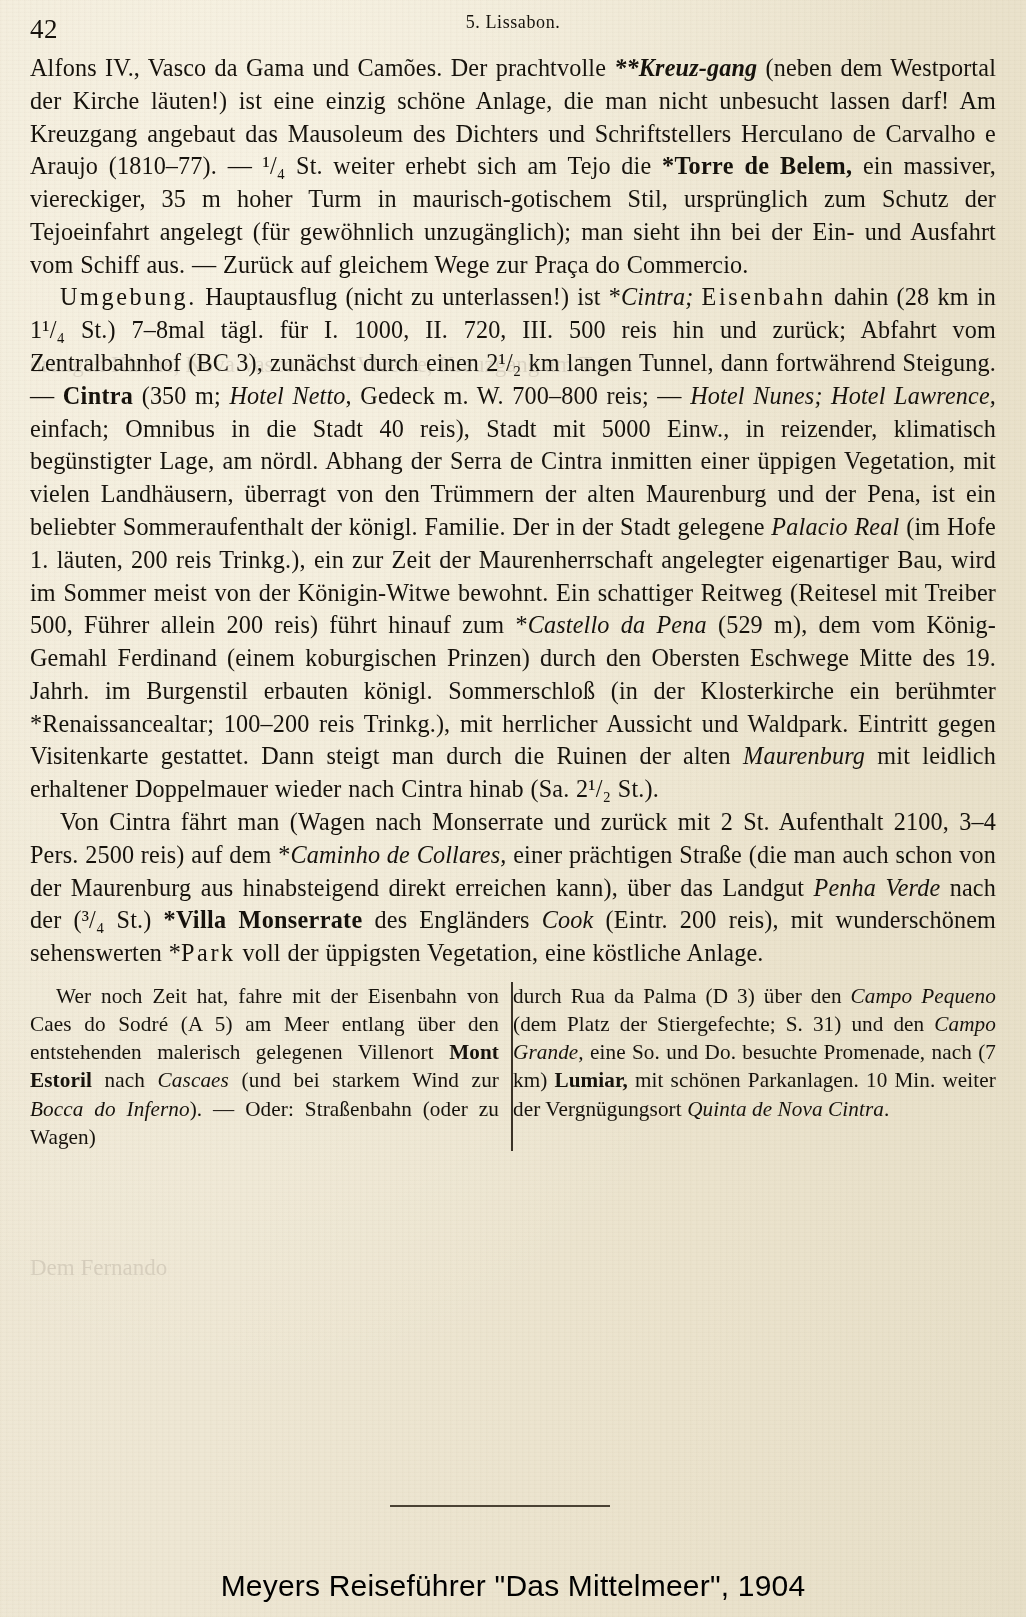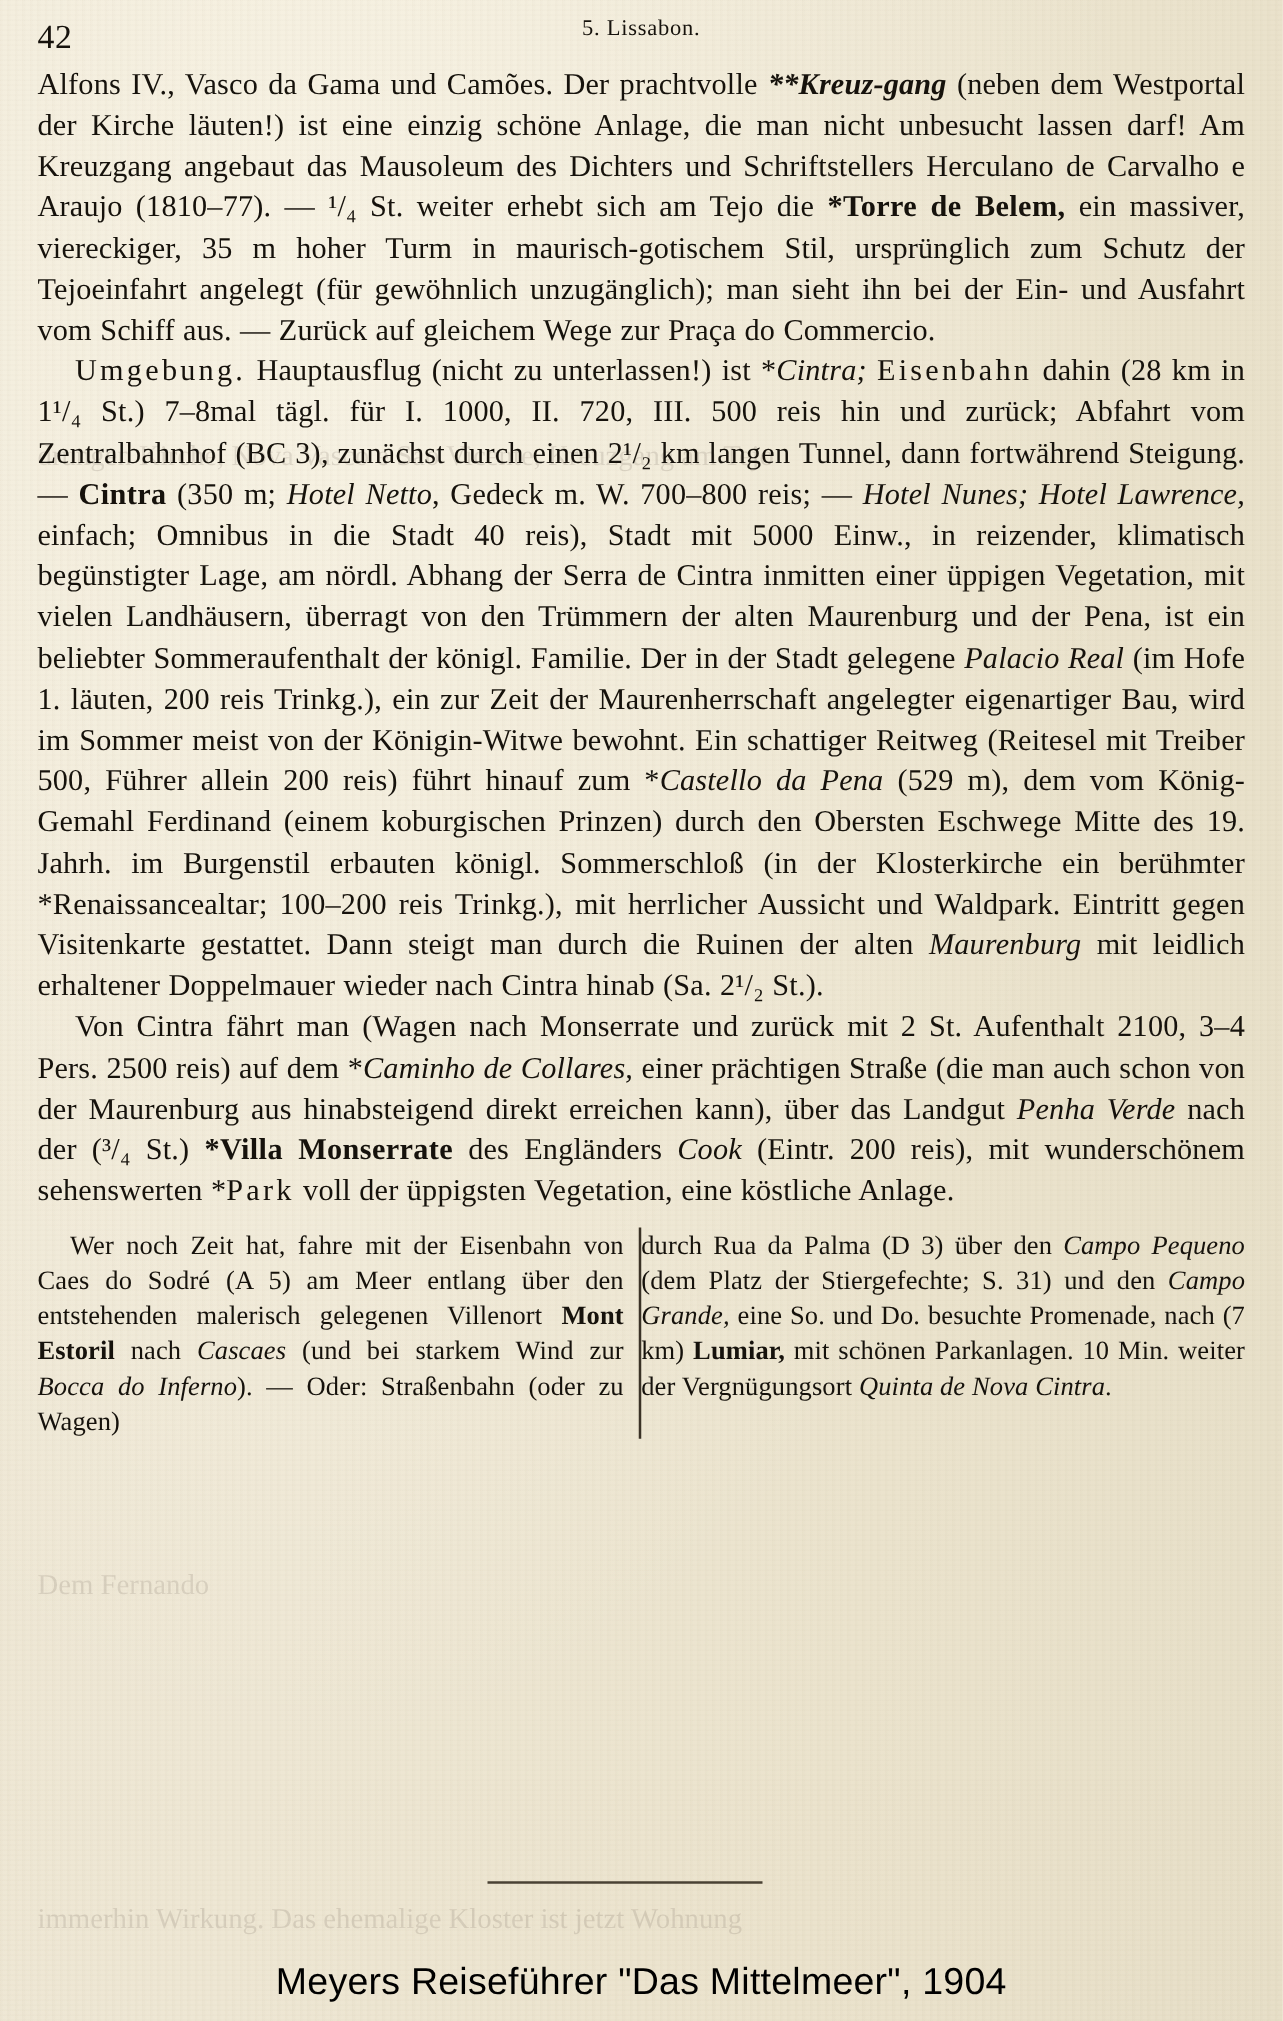--- a/index.html
+++ b/index.html
@@ -144,21 +144,20 @@
   }
 </style>
 </head>
 <body>
 
 <div class="page">
   <div class="grain"></div>
 
   <div class="ghost ghost-a">drungen Kirche, Nova Vasco e Sao Vicente, Kreuzgang am Tejo</div>
   <div class="ghost ghost-b">Dem Fernando</div>
-  <div class="ghost ghost-d">immerhin Wirkung. Das ehemalige Kloster ist jetzt Wohnung</div>
 
   <div class="content">
 
     <div class="header">
       <span class="folio">42</span>
       <span class="running-title">5. Lissabon.</span>
     </div>
 
     <div class="body-text">
 

